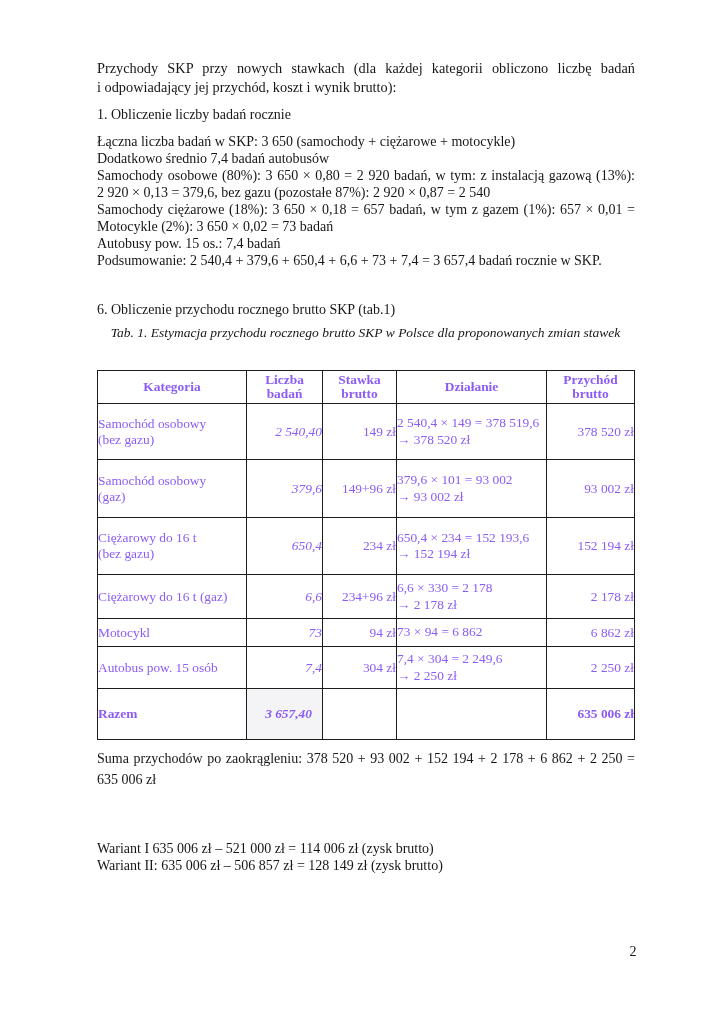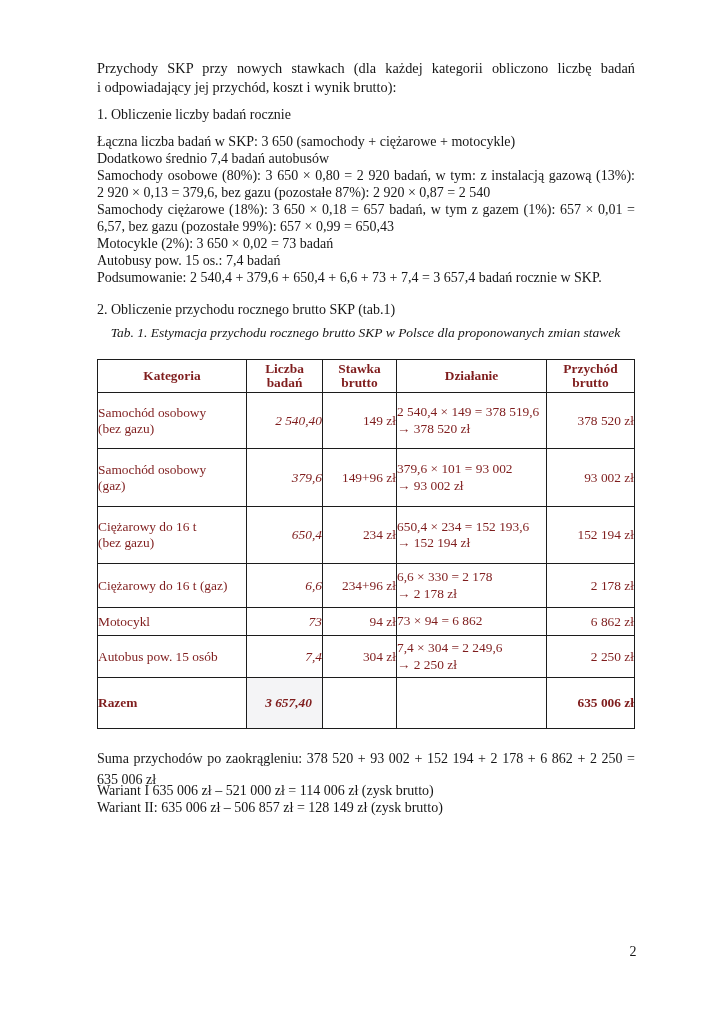--- a/index.html
+++ b/index.html
@@ -22,38 +22,38 @@
   #s1-title { top:106px; }
   #s2-title { top:301px; }
   #s3-title { top:795px; }
 
   .para { font-size:14px; line-height:17px; }
   #p1 { top:133px; }
 
   .caption { top:325px; width:537px; font-size:13.5px; font-style:italic; text-align:center; line-height:16px; }
 
   table.revtab {
-    position:absolute; left:97px; top:359px;
+    position:absolute; left:97px; top:370px;
     width:537px;
     border-collapse:collapse; table-layout:fixed;
-    font-size:13.4px; color:#7f1d1d;
+    font-size:13.4px; color:#8b5cf6;
   }
   .revtab td, .revtab th { border:1px solid #1c1c1c; vertical-align:middle; padding:0; overflow:hidden; }
   .revtab th { font-weight:bold; text-align:center; line-height:14.5px; white-space:pre-line; font-size:13.4px; }
   .cat  { text-align:left;  padding-left:7px;  line-height:16px;   white-space:pre-line; }
   .num  { text-align:right; padding-right:7px;font-style:italic; }
   .rate { text-align:right; padding-right:3px; }
   .op   { text-align:left;  padding-left:5px;  line-height:16.5px; white-space:pre-line;margin-top:46px; }
   .rev  { text-align:right; padding-right:8px; }
   tr.total td { font-weight:bold; }
   tr.total .num { padding-right:10px; }
   .shaded { background:#f4f4f6; }
 
   .summary  { top:748px; font-size:14px; line-height:21px; }
-  .variants { top:782px; font-size:14px; line-height:17px; }
+  .variants { top:840px; font-size:14px; line-height:17px; }
 
   .pagenum { position:absolute; left:605px; top:943px; width:56px; text-align:center; font-size:14px; line-height:17px; }
 </style>
 </head>
 <body>
 
 <div class="page">
 
   <div class="abs intro">
     <div class="u jline">Przychody SKP przy nowych stawkach (dla każdej kategorii obliczono liczbę badań</div>
@@ -61,27 +61,26 @@
   </div>
 
   <div class="abs s-title" id="s1-title">1. Obliczenie liczby badań rocznie</div>
 
   <div class="abs para" id="p1">
     <div>Łączna liczba badań w SKP: 3 650 (samochody + ciężarowe + motocykle)</div>
     <div>Dodatkowo średnio 7,4 badań autobusów</div>
     <div class="jline">Samochody osobowe (80%): 3 650 × 0,80 = 2 920 badań, w tym: z instalacją gazową (13%):</div>
     <div>2 920 × 0,13 = 379,6, bez gazu (pozostałe 87%): 2 920 × 0,87 = 2 540</div>
     <div class="jline">Samochody ciężarowe (18%): 3 650 × 0,18 = 657 badań, w tym z gazem (1%): 657 × 0,01 =</div>
-    <div>6,57, bez gazu (pozostałe 99%): 657 × 0,99 = 650,43</div>
     <div>Motocykle (2%): 3 650 × 0,02 = 73 badań</div>
     <div>Autobusy pow. 15 os.: 7,4 badań</div>
     <div>Podsumowanie: 2 540,4 + 379,6 + 650,4 + 6,6 + 73 + 7,4 = 3 657,4 badań rocznie w SKP.</div>
   </div>
 
-  <div class="abs s-title" id="s2-title">2. Obliczenie przychodu rocznego brutto SKP (tab.1)</div>
+  <div class="abs s-title" id="s2-title">6. Obliczenie przychodu rocznego brutto SKP (tab.1)</div>
 
   <div class="abs caption">Tab. 1. Estymacja przychodu rocznego brutto SKP w Polsce dla proponowanych zmian stawek</div>
 
   <table class="revtab">
     <colgroup>
       <col style="width:149px">
         <col style="width:76px">
         <col style="width:74px">
         <col style="width:150px">
         <col style="width:88px">

